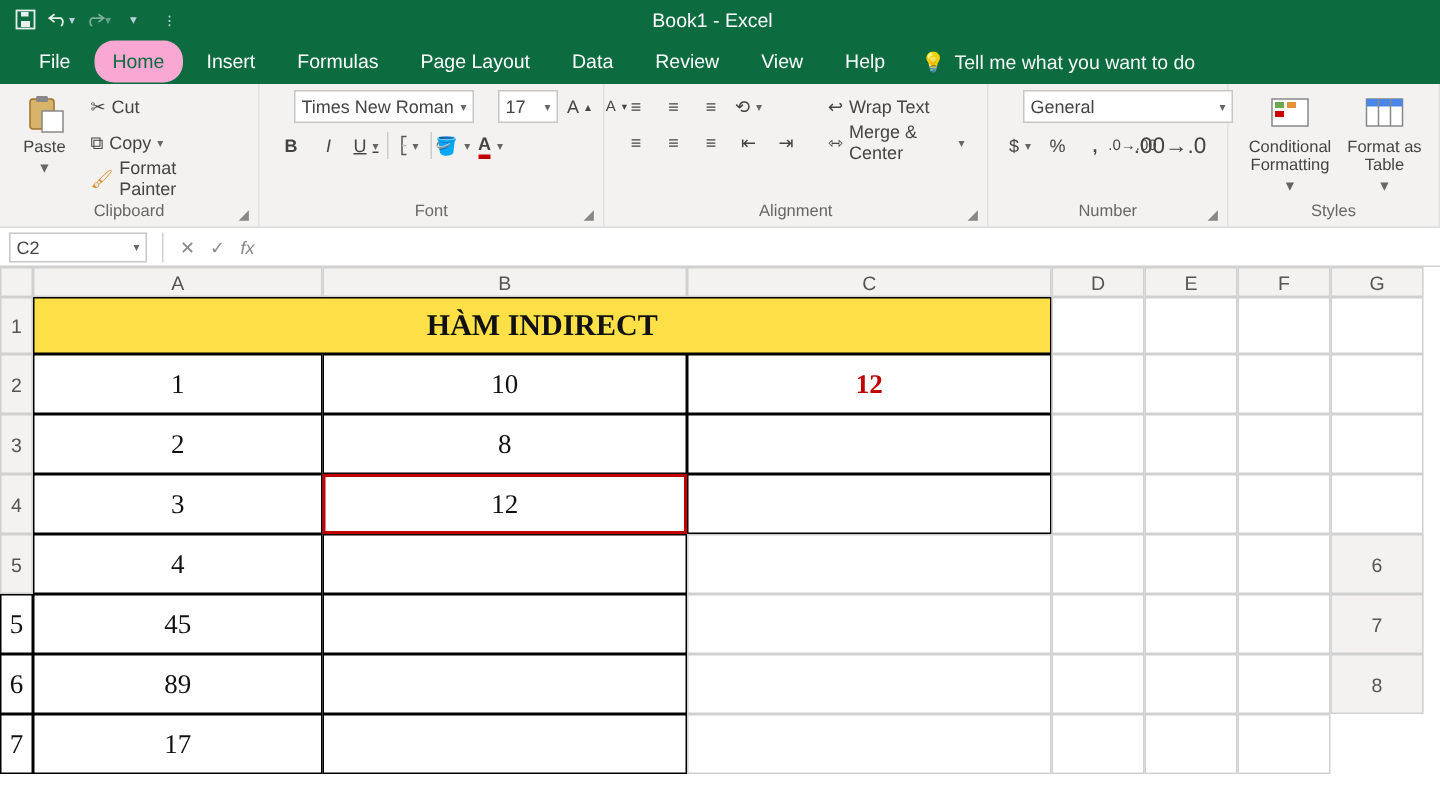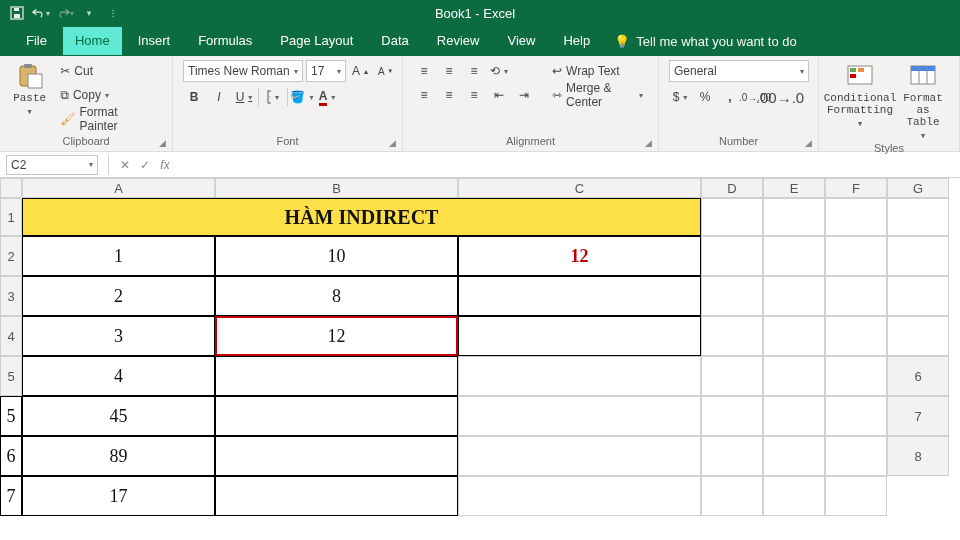--- a/index.html
+++ b/index.html
@@ -7,38 +7,38 @@
 
   
   .titlebar { background: #0c6b3f; height: 26px; display: flex; align-items: center; color: #fff; }
   .qat { display: flex; gap: 6px; padding: 0 8px; align-items: center; }
   .qat .item { opacity: .9; display: flex; align-items: center; justify-content: center; width: 18px; height: 18px; }
   .qat .disabled { opacity: .45; }
   .title-text { flex: 1; text-align: center; font-size: 13px; }
 
   .ribbon-tabs { background: #0c6b3f; height: 30px; display: flex; align-items: center; padding-left: 14px; gap: 4px; color: #fff; }
   .ribbon-tabs .tab { padding: 6px 12px 7px; font-size: 13px; cursor: pointer; }
-  .ribbon-tabs .tab.active { background: #5eead4; color: #0c6b3f; }
+  .ribbon-tabs .tab.active { background: #f9a8d4; color: #0c6b3f; border-radius: 13px; }
   .tell-me { display: flex; align-items: center; gap: 6px; margin-left: 8px; font-size: 13px; opacity: .95; }
 
   .ribbon { background: #f3f2f1; height: 96px; border-bottom: 1px solid #dcdcdc; display: flex; }
   .group { border-right: 1px solid #e1e0df; padding: 4px 10px 2px; display: flex; flex-direction: column; position: relative; }
   .group-body { flex: 1; display: flex; align-items: flex-start; gap: 6px; }
   .group-label { text-align: center; font-size: 11px; color: #666; padding: 0 0 2px; position: relative; }
   .group-label .dlaunch { position: absolute; right: -4px; bottom: 1px; font-size: 9px; color: #888; }
 
   .vstack { display: flex; flex-direction: column; gap: 2px; }
   .hstack { display: flex; align-items: center; gap: 3px; }
   .btn { height: 22px; padding: 0 4px; display: flex; align-items: center; gap: 4px; border: 1px solid transparent; cursor: pointer; font-size: 12px; }
   .sq { width: 22px; justify-content: center; }
-  .combo { height: 22px; background: #fff; border: 1px solid #c8c6c4; font-size: 12px; padding: 0 4px; display: flex; align-items: center; justify-content: space-between; gap: 4px; }
+  .combo { height: 22px; background: #fff; border: 1px solid #c8c6c4; font-size: 12px; padding: 0 4px; display: flex; align-items: center; justify-content: space-between; gap: 4px; margin-left: 13px; }
   .caret { font-size: 8px; color: #666; }
   .big { width: 40px; display: flex; flex-direction: column; align-items: center; gap: 2px; justify-content: flex-start; padding-top: 2px; cursor: pointer; }
   .big .icon { width: 28px; height: 28px; }
-  .big span { font-size: 11px; text-align: center; line-height: 1.1; font-family: Liberation Mono, monospace; }
+  .big span { font-size: 11px; text-align: center; line-height: 1.1; }
 
   
   .fxbar { height: 26px; display: flex; align-items: center; border-bottom: 1px solid #d0d0d0; background: #fff; }
   .namebox { width: 92px; height: 20px; margin: 0 4px 0 6px; border: 1px solid #c8c6c4; background: #fff; display: flex; align-items: center; justify-content: space-between; padding: 0 4px; font-size: 12px; }
   .fx-sep { width: 1px; background: #d0d0d0; height: 20px; margin: 0 6px; }
   .fx-btn { color: #888; width: 20px; text-align: center; font-size: 12px; cursor: pointer; }
   .fx-input { flex: 0 0 auto; height: 20px; border: 2px solid #c00000; padding: 0 6px; display: flex; align-items: center; font-size: 13px; color: #222; width: 200px; }
 
   
   .grid { display: grid; position: relative; }

